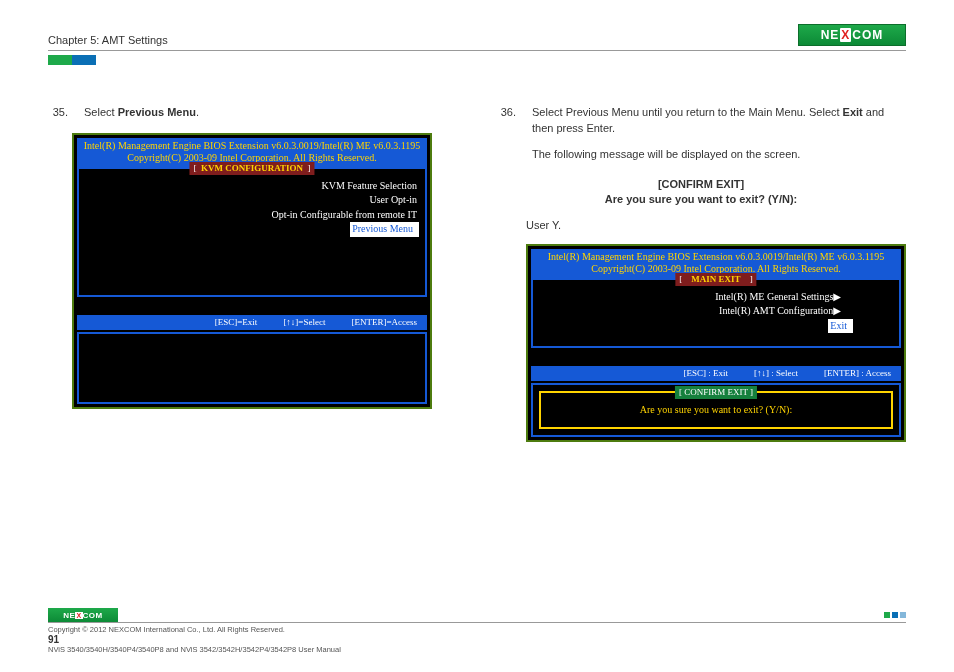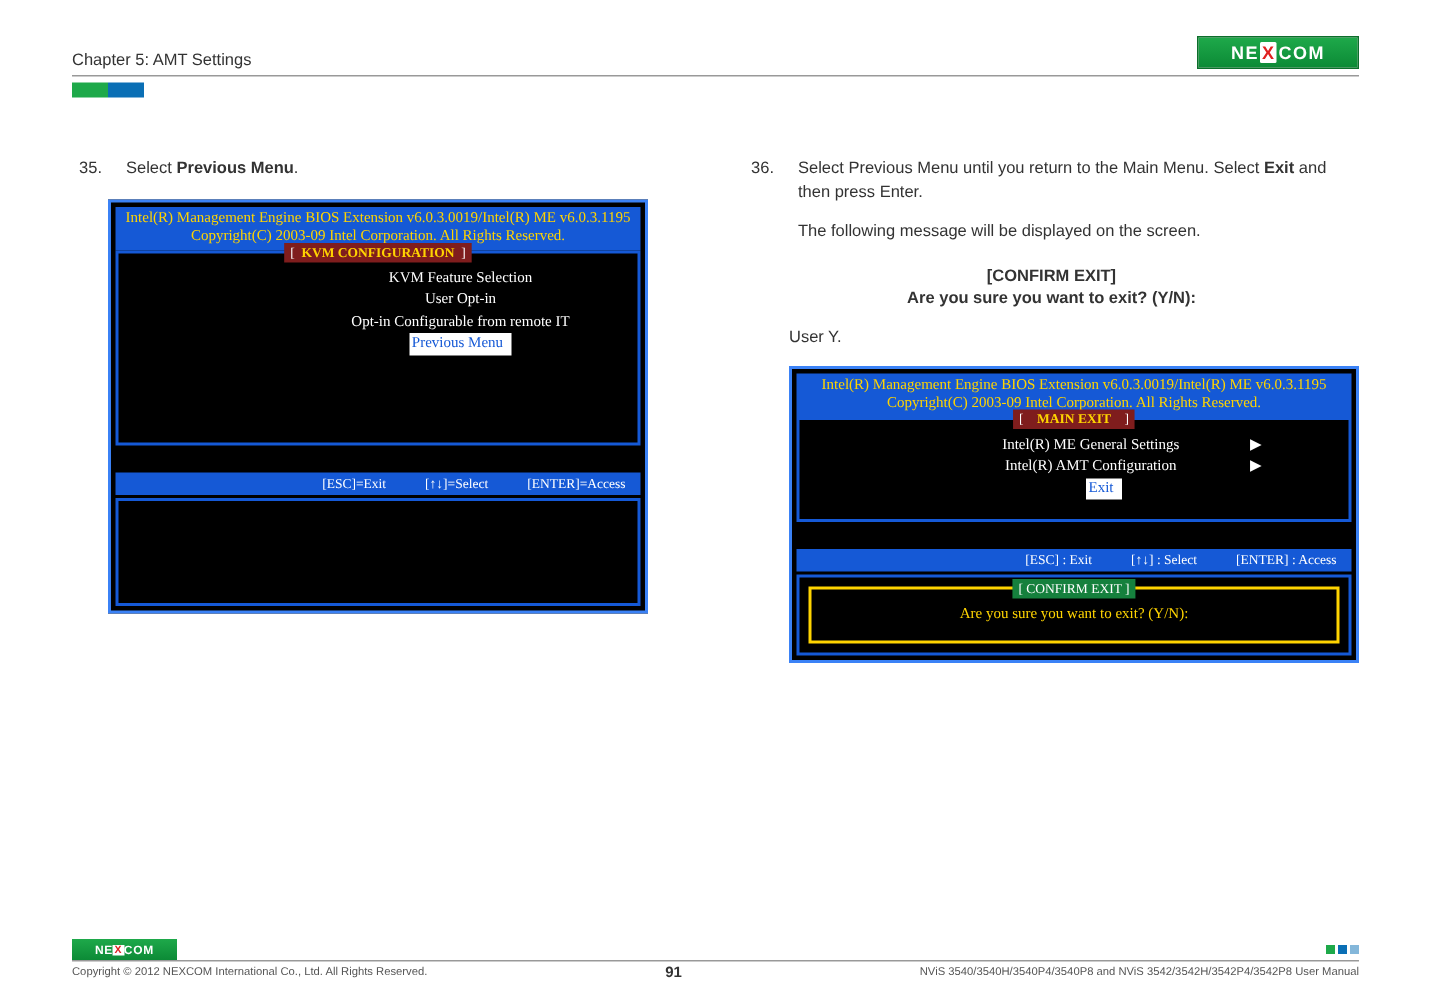--- a/index.html
+++ b/index.html
@@ -54,21 +54,21 @@
   .step .num { width: 20px; text-align: right; }
   .step .txt { flex: 1; }
   .bold { font-weight: bold; }
 
   
   .bios {
     background: #000;
     color: #fff;
     font-family: "Times New Roman", serif;
     font-size: 10px;
-    border: 2px solid #3b82f6;
+    border: 2px solid #4d7c0f;
     padding: 3px;
     width: 360px;
     margin: 8px 0 0 24px;
   }
   .bios .topbar {
     background: #1559d6;
     color: #ffd400;
     text-align: center;
     padding: 2px 2px;
     line-height: 1.25;
@@ -82,21 +82,21 @@
   .bios .frame-title {
     position: absolute;
     top: -7px;
     left: 50%;
     transform: translateX(-50%);
     background: #7f1d1d;
     padding: 0 4px;
     font-size: 9px;
   }
   .bios .frame-title .lbl { color: #ffd400; font-weight: bold; }
-  .bios .menu-list { margin: 4px 0 0 70px; text-align: center; }
+  .bios .menu-list { margin: 4px 0 0 70px; text-align: right; }
   .bios .menu-item { color: #fff; padding: 0 2px; display: block; }
   .bios .menu-item .arrow { float: right; margin-right: 10px; }
   .bios .menu-item.sel { background: #fff; color: #1559d6; display: inline-block; padding: 0 6px 0 2px; }
   .bios .keybar {
     background: #1559d6;
     color: #fff;
     display: flex;
     justify-content: flex-end;
     padding: 1px 10px;
     margin-top: 18px;
@@ -155,20 +155,21 @@
   .footer-logo-small .x { color: #e02020; background:#fff; padding:0 1px; font-size:7px; }
   .footer-end-deco { display:flex; gap:0; }
   .footer-end-deco .sq { width:6px; height:6px; background:#0a6fb5; margin-left:2px; }
   .footer-end-deco .sq.g { background:#1ea94a; }
   .footer-text {
     display: flex;
     justify-content: space-between;
     font-size: 7.5px;
     color: #555;
     padding-top: 2px;
+    flex-direction: column;
   }
   .footer-text .center { font-weight: bold; font-size: 10px; color:#333; }
 </style>
 </head>
 <body>
 
 <div class="page">
 
   <div class="header">
     <div class="chapter-title">Chapter 5: AMT Settings</div>

